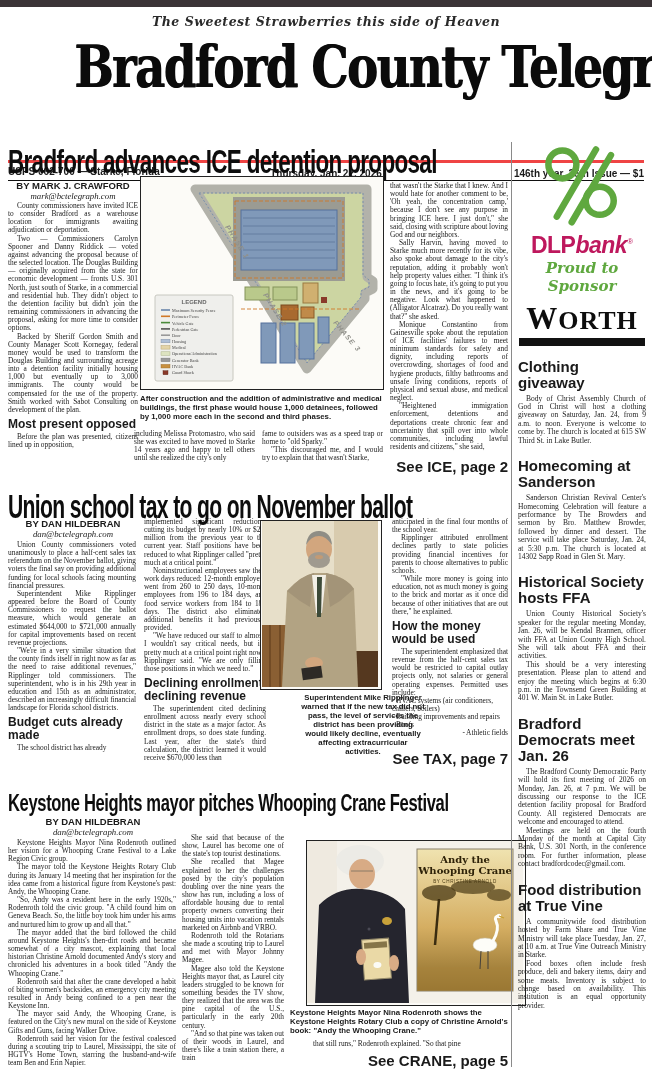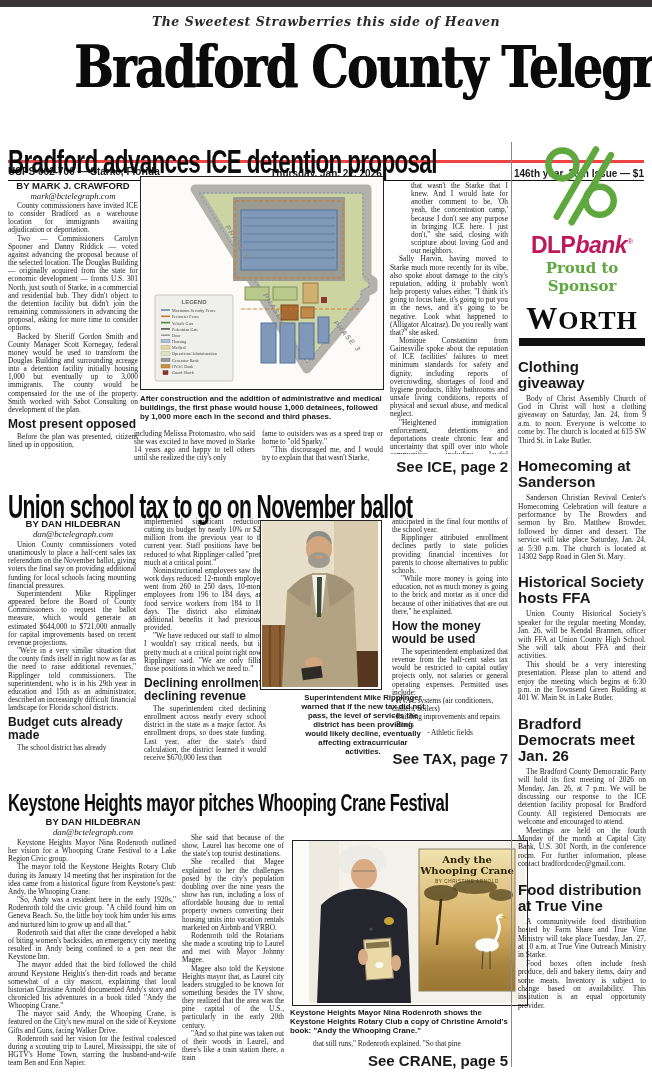--- a/index.html
+++ b/index.html
@@ -47,21 +47,21 @@
   figure{margin:0;}
   .photo-frame{position:absolute;border:1px solid #222;background:#fcfbf7;overflow:hidden;}
   
   #sidebar-rule{position:absolute;left:511px;top:142px;width:1px;height:925px;background:#8a8a8a;}
   #sidebar{position:absolute;left:518px;top:142px;width:128px;height:928px;overflow:hidden;}
   .ad{ text-align:center;}
   .dlp{font-family:Liberation Sans, sans-serif;font-size:23px;line-height:24px;color:#be185d;}
   .dlp b{font-weight:800;letter-spacing:-.5px;}
   .dlp i{font-weight:600;letter-spacing:-.5px;}
   .dlp sup{font-size:8px;}
-  .proud{font-family:"DejaVu Serif",serif;font-weight:bold;
+  .proud{font-family:"DejaVu Serif",serif;font-style:italic;font-weight:bold;
          font-size:15px;color:#5fa83f;margin-top:2px;}
   .worth{margin-top:12px;text-align:center;font-family:"Liberation Serif",serif;
          font-weight:bold;color:#0d0d0d;}
   .worth-line{font-size:26px;line-height:24px;letter-spacing:1px;}
   .worth-line::first-letter{font-size:31px;}
   .worth-bar{height:8px;background:#111;margin:5px 1px 0 1px;}
   .sb-h{font-family:"Liberation Sans",sans-serif;font-weight:bold;font-size:15px;
         line-height:16px;margin:13px 0 4px 0;}
   .sb-p{font-size:7.5px;line-height:8.4px;text-align:justify;text-indent:8px;margin:0;}
 </style>
@@ -158,21 +158,21 @@
     <div class="col cap" style="left:132px;top:252px;width:242px;">After construction and the addition of administrative and medical buildings, the first phase would house 1,000 detainees, followed by 1,000 more each in the second and third phases.</div>
 
     <div class="col" style="left:126px;top:288px;width:121px;height:42px;">
       <p class="bp" style="text-indent:0;">including Melissa Protomastro, who said she was excited to have moved to Starke 14 years ago and happy to tell others until she realized the city's only</p>
     </div>
     <div class="col" style="left:254px;top:288px;width:121px;height:42px;">
       <p class="bp" style="text-indent:0;">fame to outsiders was as a speed trap or home to "old Sparky."</p>
       <p class="bp">"This discouraged me, and I would try to explain that that wasn't Starke,</p>
     </div>
     <div class="col" style="left:382px;top:40px;width:118px;height:272px;">
-      <p class="bp" style="text-indent:0;margin-left:21px;">that wasn't the Starke that I knew. And I would hate for another comment to be, 'Oh yeah, the concentration camp,' because I don't see any purpose in bringing ICE here. I just don't," she said, closing with scripture about loving God and our neighbors.</p>
+      <p class="bp" style="text-indent:0;">that wasn't the Starke that I knew. And I would hate for another comment to be, 'Oh yeah, the concentration camp,' because I don't see any purpose in bringing ICE here. I just don't," she said, closing with scripture about loving God and our neighbors.</p>
       <p class="bp">Sally Harvin, having moved to Starke much more recently for its vibe, also spoke about damage to the city's reputation, adding it probably won't help property values either. "I think it's going to focus hate, it's going to put you in the news, and it's going to be negative. Look what happened to (Alligator Alcatraz). Do you really want that?" she asked.</p>
       <p class="bp">Monique Constantino from Gainesville spoke about the reputation of ICE facilities' failures to meet minimum standards for safety and dignity, including reports of overcrowding, shortages of food and hygiene products, filthy bathrooms and unsafe living conditions, reports of physical and sexual abuse, and medical neglect.</p>
       <p class="bp">"Heightened immigration enforcement, detentions and deportations create chronic fear and uncertainty that spill over into whole communities, including lawful residents and citizens," she said,</p>
     </div>
     <div class="jump" style="position:absolute;right:0;top:316px;width:118px;">See ICE, page 2</div>
   </div>
 
   <div id="article2">
     <h1 id="a2-h" class="headline">Union school tax to go on November ballot</h1>
     <div class="col" style="left:0;top:30px;width:130px;">
@@ -222,49 +222,49 @@
 
     <div class="col" style="left:384px;top:30px;width:116px;height:228px;">
       <p class="bp" style="text-indent:0;">anticipated in the final four months of the school year.</p>
       <p class="bp">Ripplinger attributed enrollment declines partly to state policies providing financial incentives for parents to choose alternatives to public schools.</p>
       <p class="bp">"While more money is going into education, not as much money is going to the brick and mortar as it once did because of other initiatives that are out there," he explained.</p>
       <p class="subhead">How the money would be used</p>
       <p class="bp">The superintendent emphasized that revenue from the half-cent sales tax would be restricted to capital outlay projects only, not salaries or general operating expenses. Permitted uses include:</p>
       <p class="bp" style="text-indent:0;text-align:left;">- HVAC systems (air conditioners, chillers, boilers)</p>
       <p class="bp" style="text-indent:0;text-align:left;">- Building improvements and repairs</p>
       <p class="bp" style="text-indent:0;text-align:left;">- Roofs</p>
-      <p class="bp" style="text-indent:0;text-align:center;">- Athletic fields</p>
+      <p class="bp" style="text-indent:0;text-align:right;">- Athletic fields</p>
     </div>
     <div class="jump" style="position:absolute;right:0;top:262px;width:116px;">See TAX, page 7</div>
   </div>
 
   <div id="article3">
     <h1 id="a3-h" class="headline">Keystone Heights mayor pitches Whooping Crane Festival</h1>
     <div class="col" style="left:0;top:26px;width:170px;">
       <div class="byline">BY DAN HILDEBRAN</div>
       <div class="byline-email">dan@bctelegraph.com</div>
     </div>
     <div class="col" style="left:0;top:49px;width:168px;height:232px;">
       <p class="bp">Keystone Heights Mayor Nina Rodenroth outlined her vision for a Whooping Crane Festival to a Lake Region Civic group.</p>
       <p class="bp">The mayor told the Keystone Heights Rotary Club during its January 14 meeting that her inspiration for the idea came from a historical figure from Keystone's past: Andy, the Whooping Crane.</p>
       <p class="bp">"So, Andy was a resident here in the early 1920s," Rodenroth told the civic group. "A child found him on Geneva Beach. So, the little boy took him under his arms and nurtured him to grow up and all that."</p>
+      <p class="bp">The mayor added that the bird followed the child around Keystone Heights's then-dirt roads and became somewhat of a city mascot, explaining that local historian Christine Arnold documented Andy's story and chronicled his adventures in a book titled "Andy the Whooping Crane."</p>
       <p class="bp">Rodenroth said that after the crane developed a habit of biting women's backsides, an emergency city meeting resulted in Andy being confined to a pen near the Keystone Inn.</p>
-      <p class="bp">The mayor added that the bird followed the child around Keystone Heights's then-dirt roads and became somewhat of a city mascot, explaining that local historian Christine Arnold documented Andy's story and chronicled his adventures in a book titled "Andy the Whooping Crane."</p>
       <p class="bp">The mayor said Andy, the Whooping Crane, is featured on the City's new mural on the side of Keystone Gifts and Guns, facing Walker Drive.</p>
       <p class="bp">Rodenroth said her vision for the festival coalesced during a scouting trip to Laurel, Mississippi, the site of HGTV's Home Town, starring the husband-and-wife team Ben and Erin Napier.</p>
     </div>
     <div class="col" style="left:174px;top:44px;width:102px;height:240px;">
       <p class="bp">She said that because of the show, Laurel has become one of the state's top tourist destinations.</p>
       <p class="bp">She recalled that Magee explained to her the challenges posed by the city's population doubling over the nine years the show has run, including a loss of affordable housing due to rental property owners converting their housing units into vacation rentals marketed on Airbnb and VRBO.</p>
       <p class="bp">Rodenroth told the Rotarians she made a scouting trip to Laurel and met with Mayor Johnny Magee.</p>
       <p class="bp">Magee also told the Keystone Heights mayor that, as Laurel city leaders struggled to be known for something besides the TV show, they realized that the area was the pine capital of the U.S., particularly in the early 20th century.</p>
       <p class="bp">"And so that pine was taken out of their woods in Laurel, and there's like a train station there, a train</p>
     </div>
 
-    <figure class="photo-frame" style="left:284px;top:50px;width:218px;height:164px;padding-left:16px;">
+    <figure class="photo-frame" style="left:298px;top:50px;width:218px;height:164px;">
       <svg width="216" height="162" viewBox="0 0 216 162">
         <rect width="216" height="162" fill="#f4f1ea"></rect>
         <rect width="30" height="162" fill="#efeae0"></rect>
         <path d="M8,162 L12,64 Q30,46 55,48 Q85,50 98,68 L102,162 Z" fill="#25252e"></path>
         <ellipse cx="53" cy="20" rx="24" ry="16" fill="#ecebe6"></ellipse>
         <ellipse cx="55" cy="33" rx="13" ry="15" fill="#d8ab85"></ellipse>
         <line x1="44" y1="30" x2="66" y2="30" stroke="#8a7a66" stroke-width="1"></line>
         <circle cx="62" cy="88" r="1.5" fill="#4a4a55"></circle>
           <circle cx="64" cy="108" r="1.5" fill="#4a4a55"></circle>
           <circle cx="66" cy="128" r="1.5" fill="#4a4a55"></circle>

